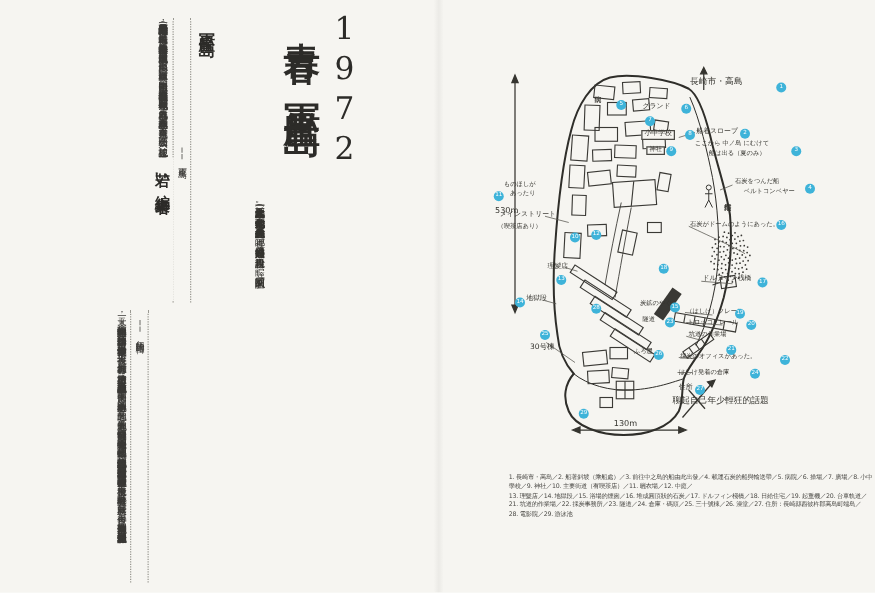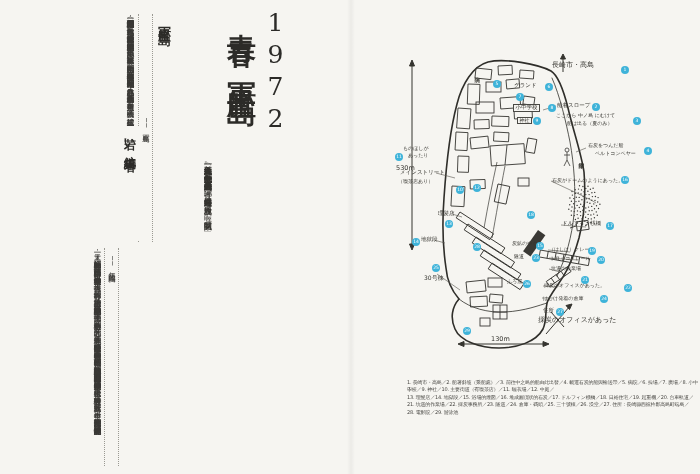--- a/index.html
+++ b/index.html
@@ -312,21 +312,21 @@
       <div class="mlabel" style="left: 424px; top: 275px; font-size: 6px;">30号棟</div>
       <div class="mlabel v" style="left: 578px; top: 158px; font-size: 6px;">作業場</div>
       <div class="mlabel" style="left: 552px; top: 178px; font-size: 5px;">石炭がドームのようにあった。</div>
       <div class="mlabel" style="left: 562px; top: 221px; font-size: 5.5px;">ドルフィン桟橋</div>
       <div class="mlabel" style="left: 549px; top: 247px; font-size: 5px;">（はしけ）クレーン</div>
       <div class="mlabel" style="left: 550px; top: 256px; font-size: 5px;">トロッコ・レール</div>
       <div class="mlabel" style="left: 551px; top: 266px; font-size: 5px;">坑道の作業場</div>
       <div class="mlabel" style="left: 544px; top: 283px; font-size: 5px;">採炭のオフィスがあった。</div>
       <div class="mlabel" style="left: 543px; top: 296px; font-size: 5px;">はしけ発着の倉庫</div>
       <div class="mlabel" style="left: 543px; top: 308px; font-size: 5.5px;">住所</div>
-      <div class="mlabel" style="left: 538px; top: 317px; font-size: 7px;">採炭のオフィスがあった</div>
+      <div class="mlabel" style="left: 538px; top: 317px; font-size: 7px;">聊起自己年少輕狂的話題</div>
       <div class="dot" style="left: 625px; top: 70px;">1</div>
       <div class="dot" style="left: 596px; top: 107px;">2</div>
       <div class="dot" style="left: 637px; top: 121px;">3</div>
       <div class="dot" style="left: 648px; top: 151px;">4</div>
       <div class="dot" style="left: 497px; top: 84px;">5</div>
       <div class="dot" style="left: 549px; top: 87px;">6</div>
       <div class="dot" style="left: 520px; top: 97px;">7</div>
       <div class="dot" style="left: 552px; top: 108px;">8</div>
       <div class="dot" style="left: 537px; top: 121px;">9</div>
       <div class="dot" style="left: 460px; top: 190px;">10</div>

